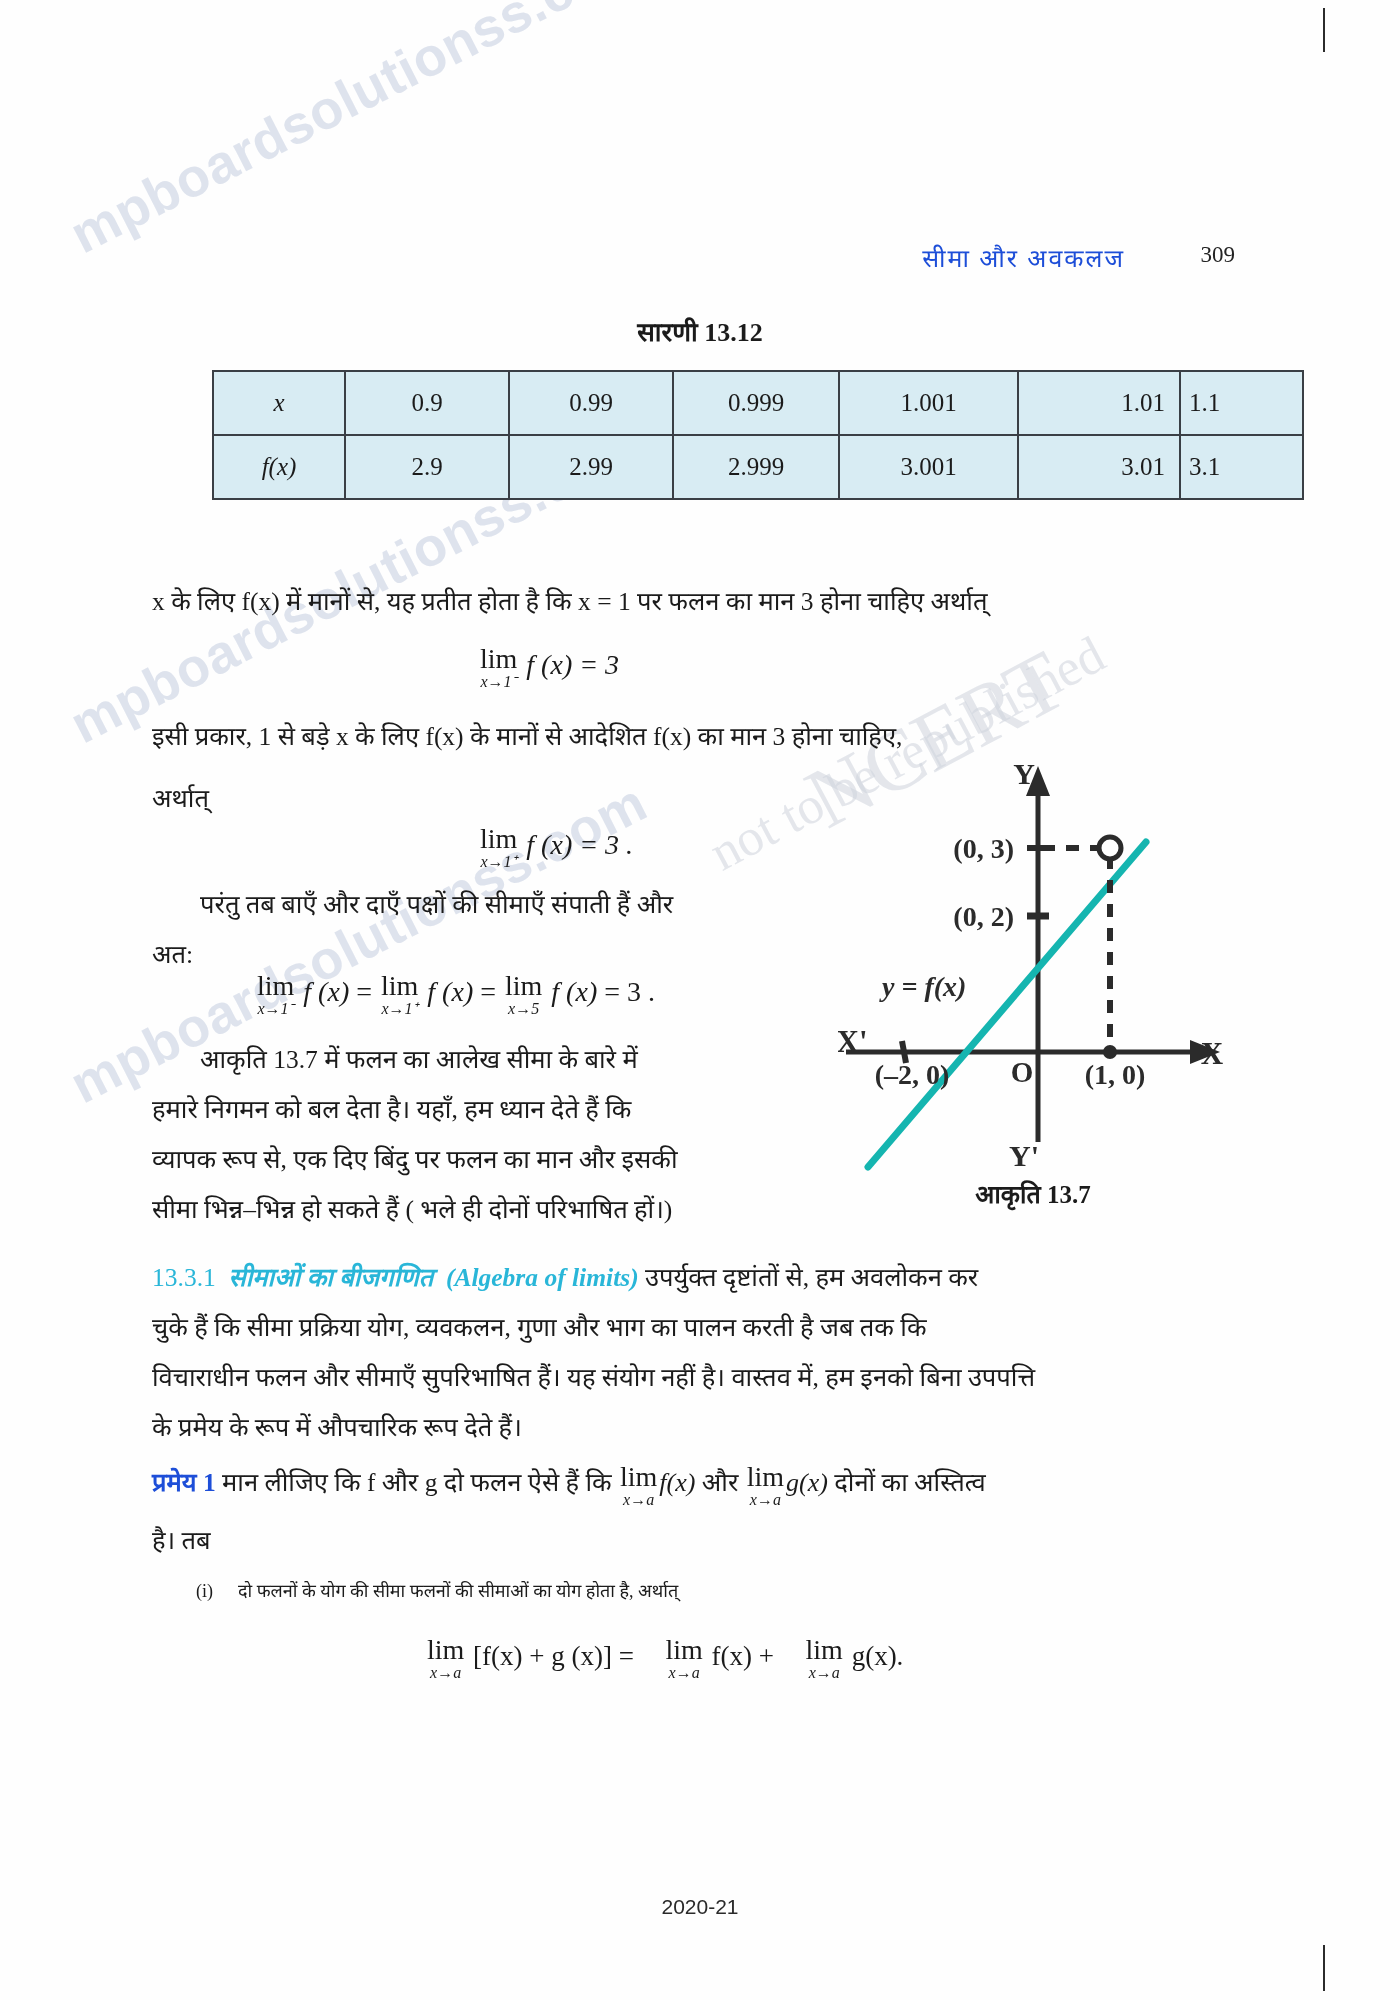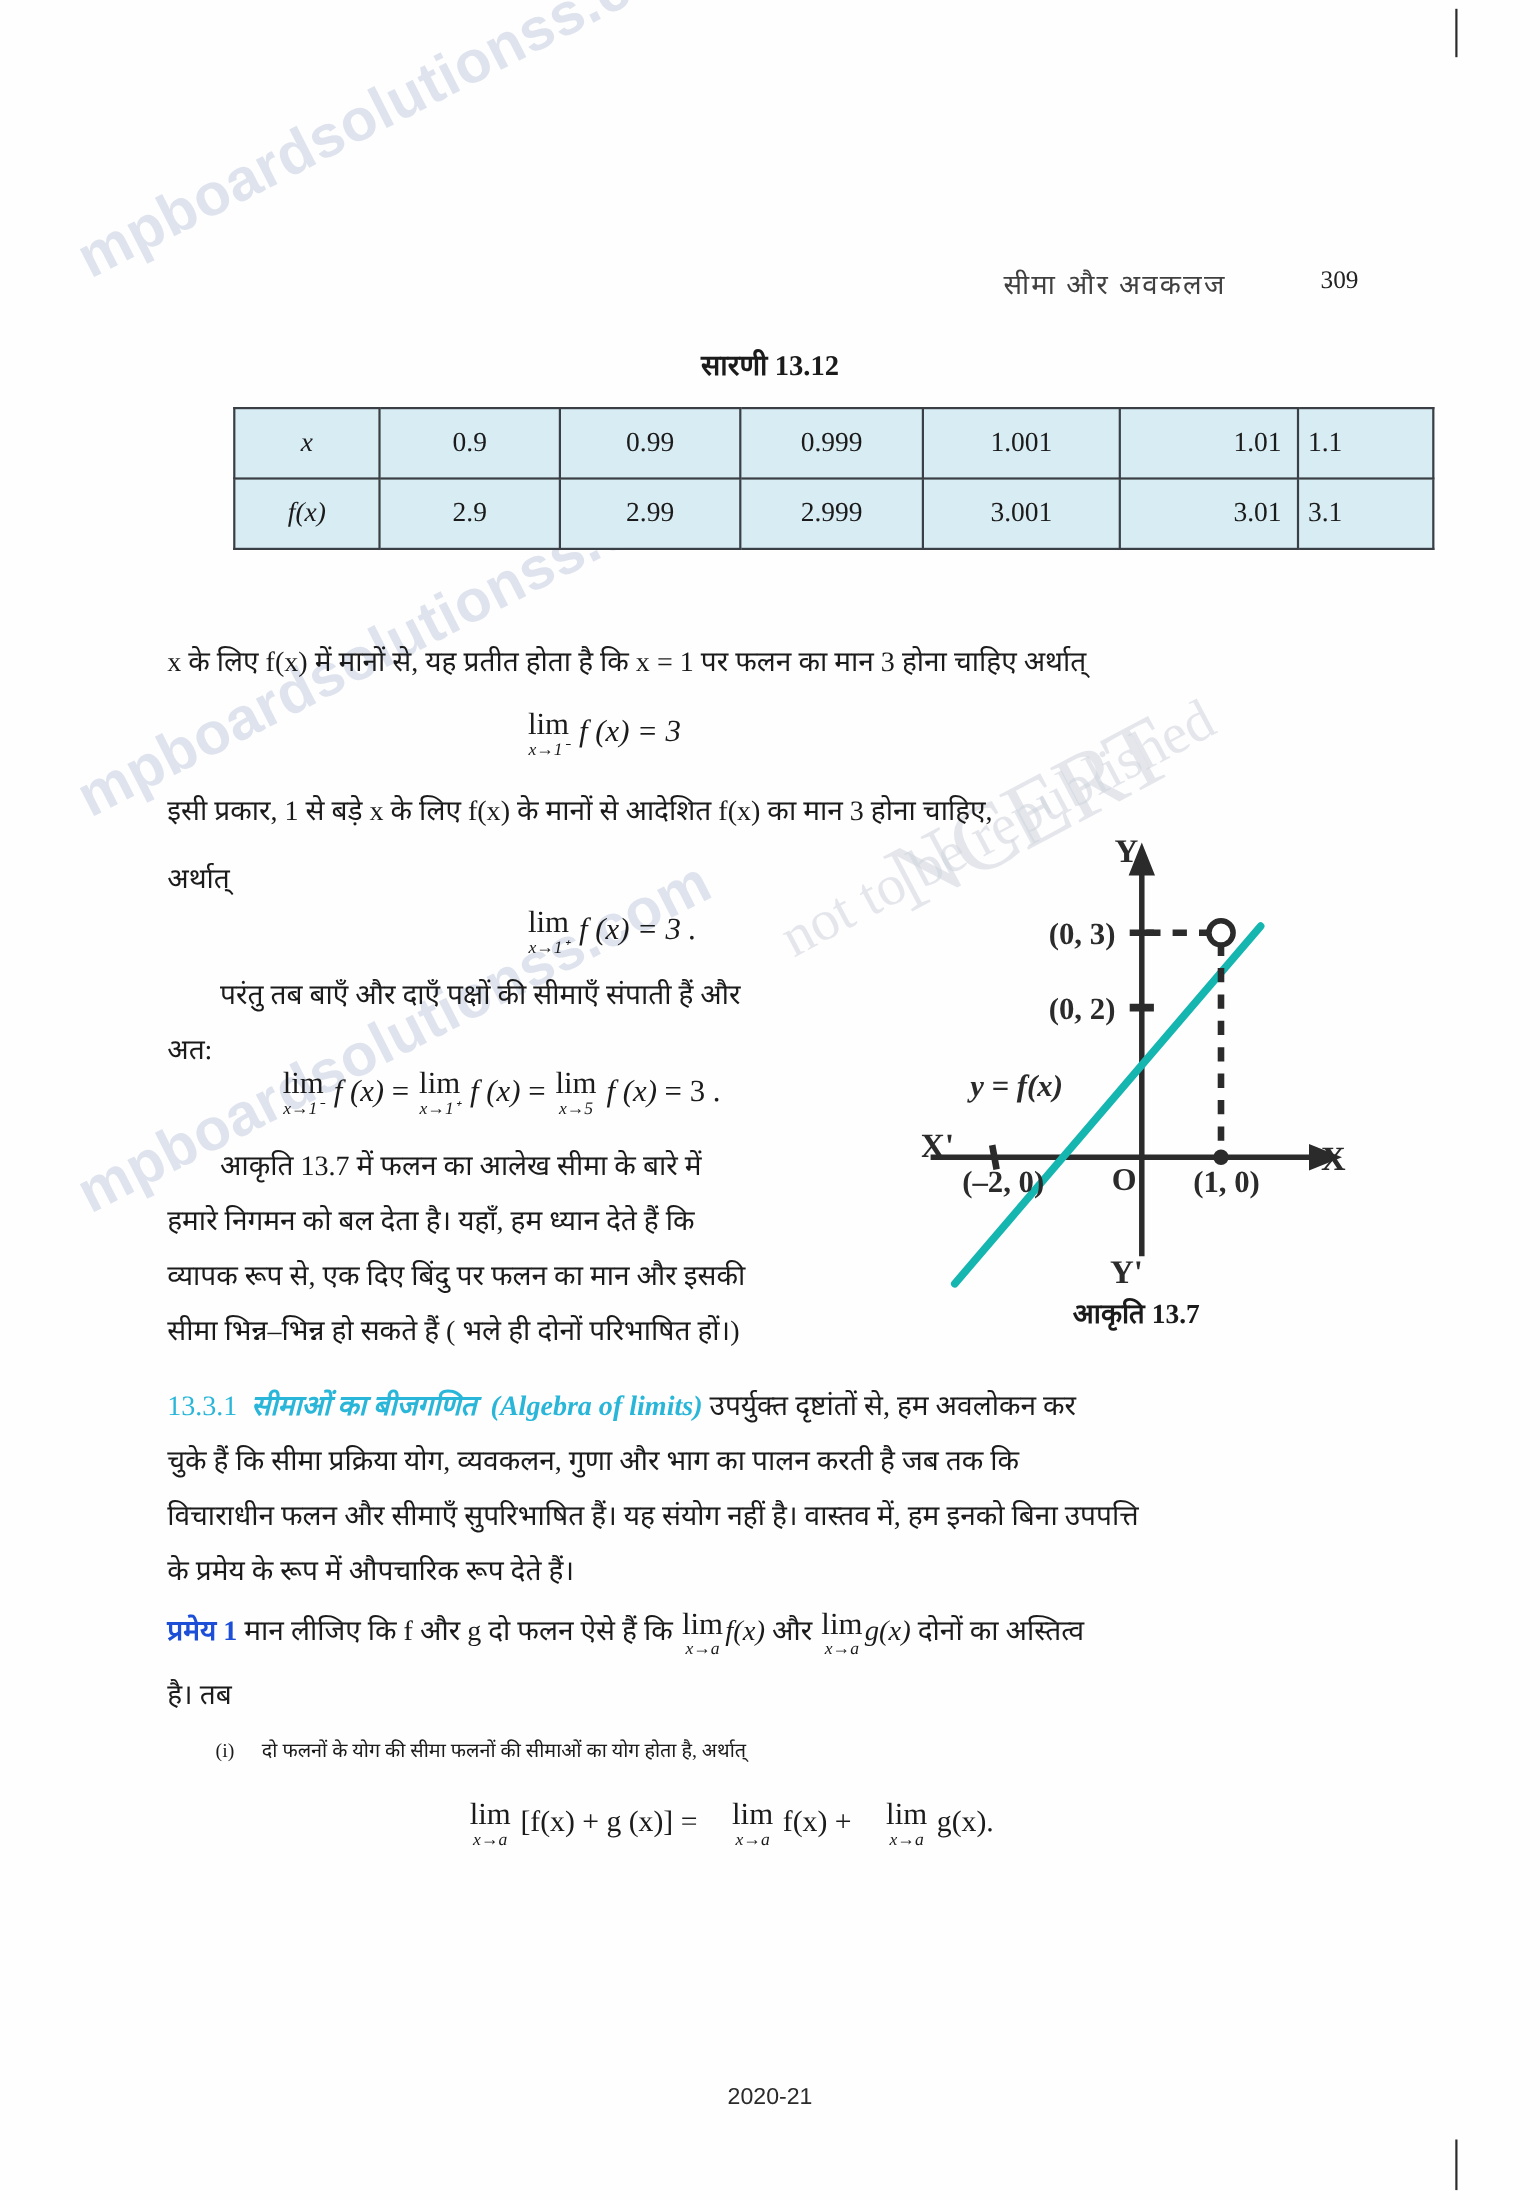--- a/index.html
+++ b/index.html
@@ -52,26 +52,26 @@
   
   #running-head {
     position: absolute;
     top: 240px;
     left: 0;
     width: 1400px;
     height: 34px;
   }
   #running-head .ch-title {
     position: absolute;
-    right: 285px;
+    right: 275px;
     top: 0;
     font-size: 25px;
     letter-spacing: 2px;
     font-family: "Liberation Serif", serif;
-    color: #404040;
+    color: #1d4ed8;
   }
   #running-head .pg-num {
     position: absolute;
     right: 165px;
     top: 2px;
     font-size: 23px;
     color: #232323;
   }
 
   

